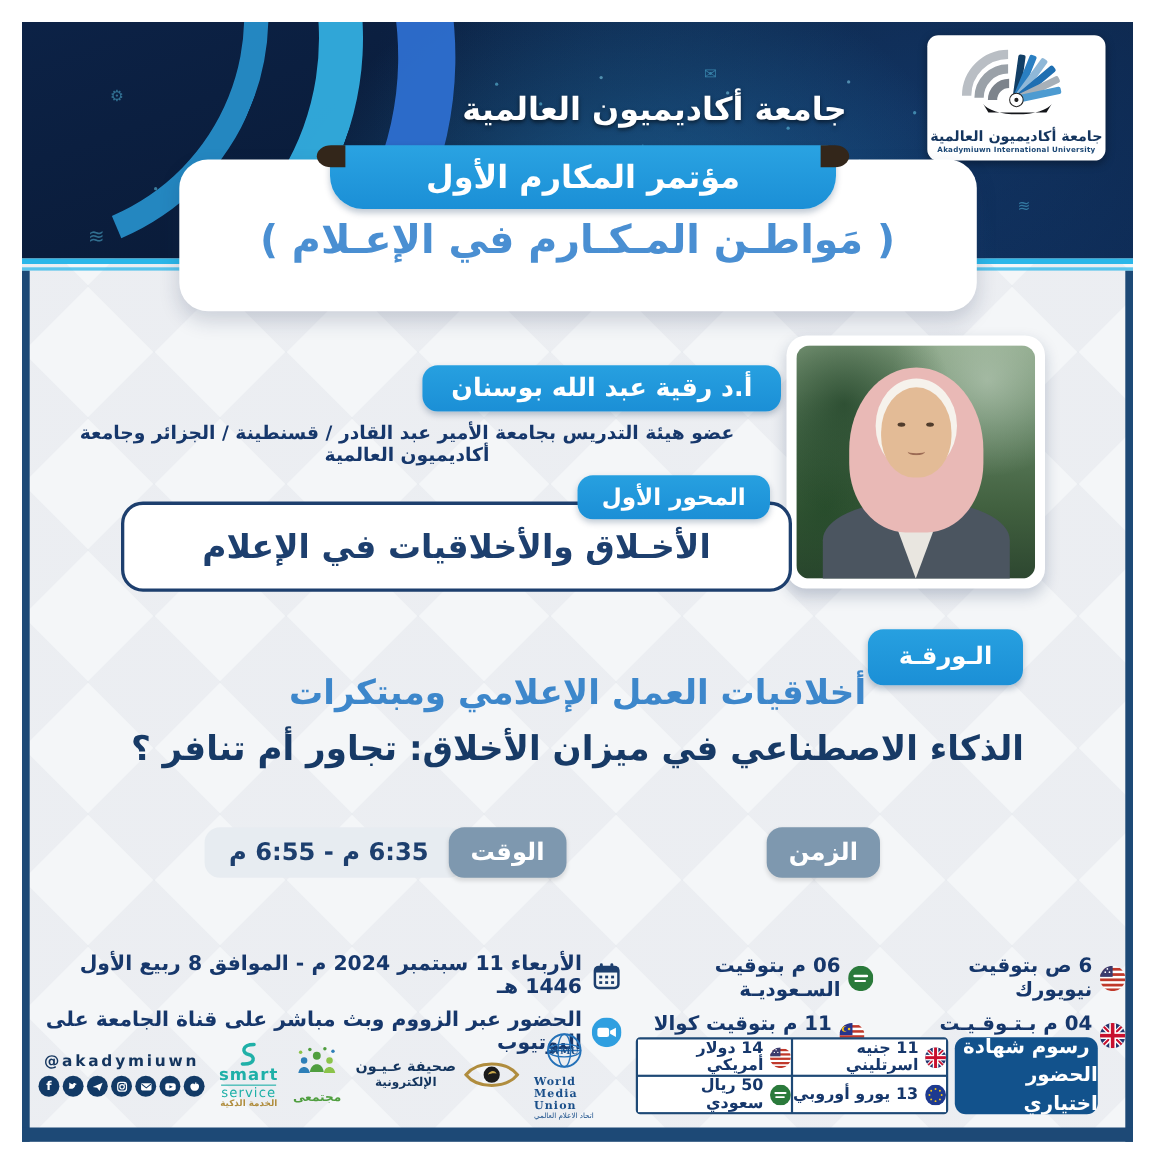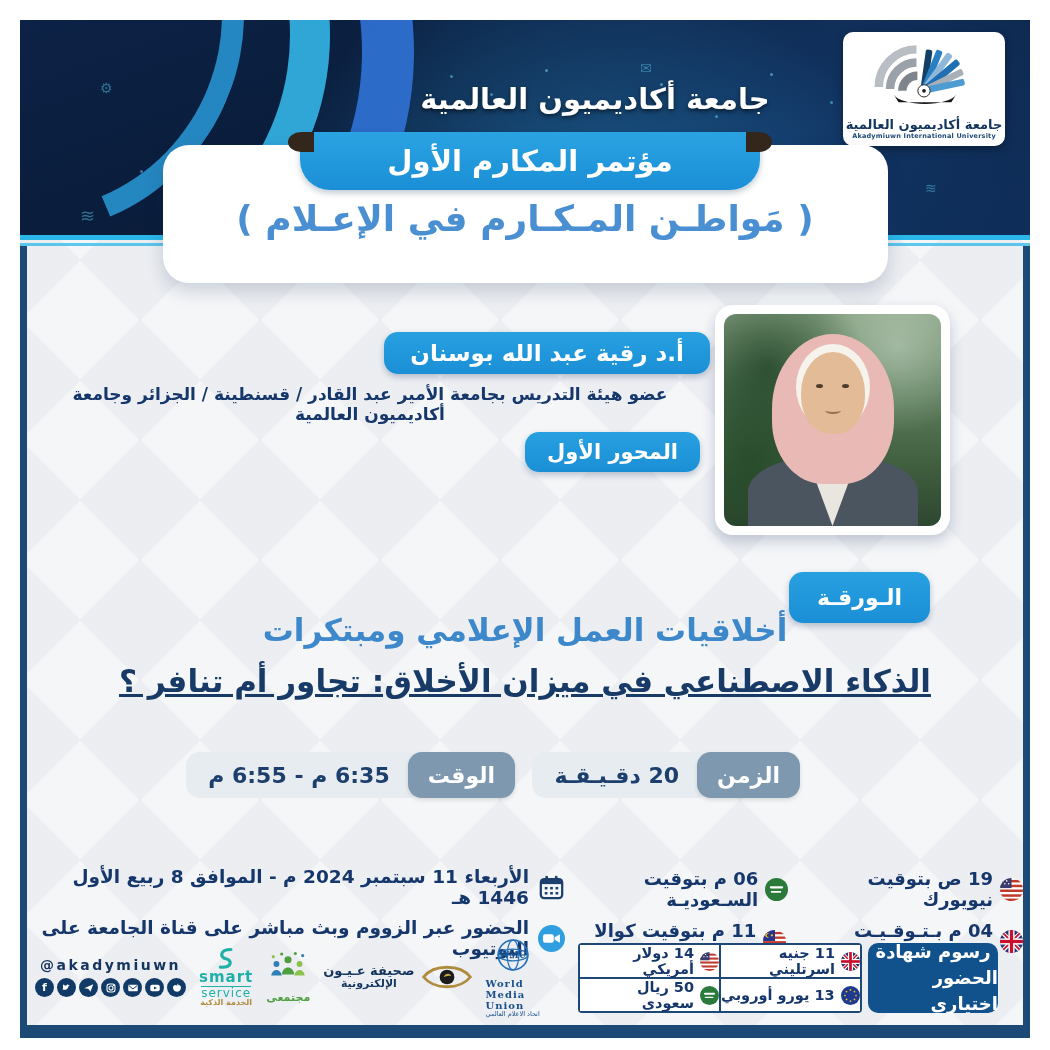--- a/index.html
+++ b/index.html
@@ -91,21 +91,21 @@
 
   .axis-badge{right:330px;top:412px;height:40px;padding:0 22px;font-size:21px;z-index:3;}
   .axis-card{left:90px;right:310px;top:436px;height:76px;background:#fff;border:3px solid #1d3f6e;
     border-radius:20px;display:flex;align-items:center;justify-content:center;z-index:2;
     color:#1d3f6e;font-size:30px;font-weight:bold;direction:rtl;}
 
   .paper-badge{right:100px;top:552px;height:51px;padding:0 28px;font-size:22px;z-index:2;}
   .paper-line1{left:60px;right:60px;top:592px;text-align:center;color:#3d87cb;
     font-size:31px;font-weight:bold;direction:rtl;}
   .paper-line2{left:40px;right:40px;top:643px;text-align:center;color:#17396а;
-    font-size:31px;font-weight:bold;direction:rtl;text-decoration:underline;}
+    font-size:31px;font-weight:bold;direction:rtl;}
   .paper-line2{color:#173a66;}
 
   
   .pill{position:absolute;top:732px;height:46px;display:flex;direction:rtl;align-items:stretch;}
   .pill-label{background:#7e98af;color:#fff;border-radius:14px;padding:0 20px;display:flex;
     align-items:center;font-size:22px;font-weight:bold;z-index:2;box-shadow:0 2px 4px rgba(0,0,0,.12);}
   .pill-value{background:#e7ecf1;color:#1d3f6e;border-radius:14px;padding:0 22px 0 22px;
     margin-right:-14px;padding-right:32px;display:flex;align-items:center;font-size:22px;
     font-weight:bold;z-index:1;}
   .pill-dur{right:230px;} .pill-time{right:515px;}
@@ -368,28 +368,28 @@
       <div class="p-face"></div>
       <div class="p-eye l"></div>
       <div class="p-eye r"></div>
       <div class="p-mouth"></div>
     </div>
   </div>
   <div class="abs badge speaker-badge">أ.د رقية عبد الله بوسنان</div>
   <div class="abs affiliation">عضو هيئة التدريس بجامعة الأمير عبد القادر / قسنطينة / الجزائر وجامعة أكاديميون العالمية</div>
 
   <div class="abs badge axis-badge">المحور الأول</div>
+  <div class="abs axis-card">الأخـلاق والأخلاقيات في الإعلام</div>
 
   <div class="abs badge paper-badge">الـورقـة</div>
   <div class="abs paper-line1">أخلاقيات العمل الإعلامي ومبتكرات</div>
   <div class="abs paper-line2">الذكاء الاصطناعي في ميزان الأخلاق: تجاور أم تنافر ؟</div>
 
   <div class="pill pill-dur">
     <span class="pill-label">الزمن</span>
-    <span class="pill-value">20 دقـيـقـة</span>
   </div>
   <div class="pill pill-time">
     <span class="pill-label">الوقت</span>
     <span class="pill-value">6:35 م - 6:55 م</span>
   </div>
 
   <div class="abs info-col">
     <div class="info-row">
       <svg class="cam-wrap" viewBox="0 0 24 24">
           <use href="#ic-cal"></use>
@@ -402,21 +402,21 @@
         </svg>
       <span>الحضور عبر الزووم وبث مباشر على قناة الجامعة على اليوتيوب</span>
     </div>
   </div>
 
   <div class="abs tz-col">
     <div class="tz-row">
       <svg class="flag" viewBox="0 0 24 24">
           <use href="#f-us"></use>
         </svg>
-      <span>19 ص بتوقيت نيويورك</span>
+      <span>6 ص بتوقيت نيويورك</span>
       <span class="gap"></span>
       <svg class="flag" viewBox="0 0 24 24">
           <use href="#f-sa"></use>
         </svg>
       <span>06 م بتوقيت السـعوديـة</span>
     </div>
     <div class="tz-row">
       <svg class="flag" viewBox="0 0 24 24">
           <use href="#f-uk"></use>
         </svg>

